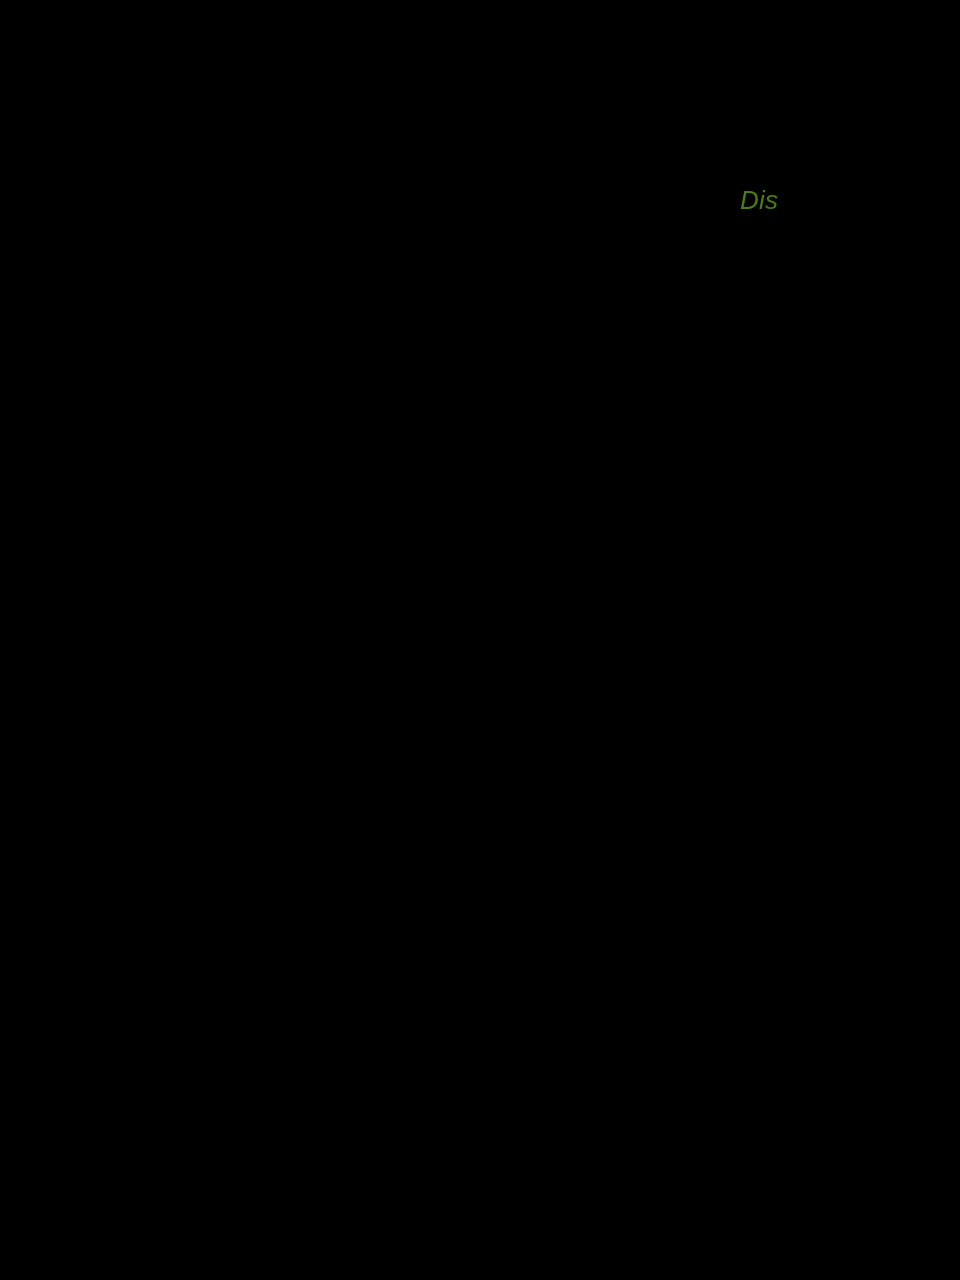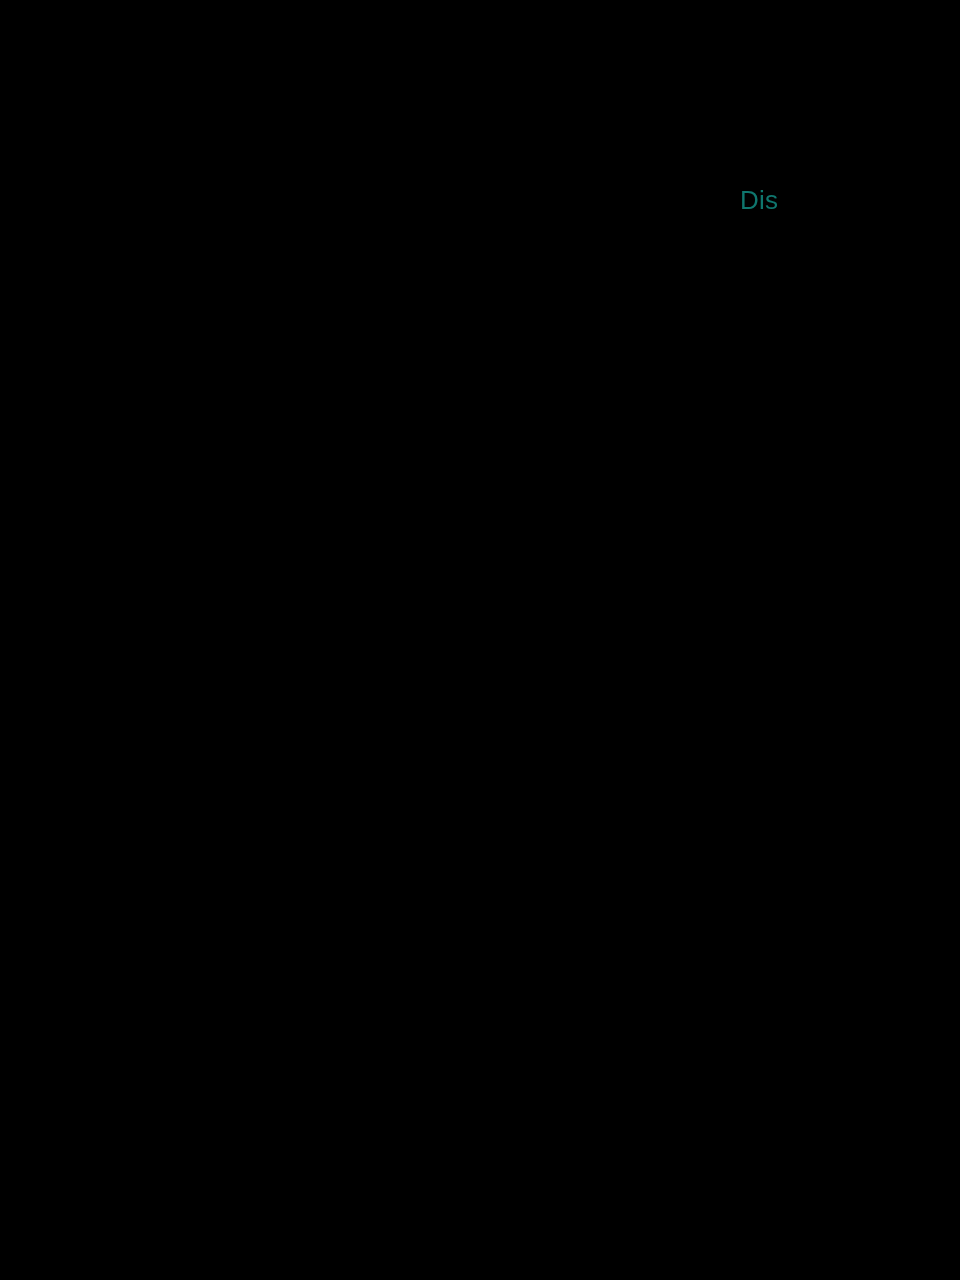--- a/index.html
+++ b/index.html
@@ -16,26 +16,27 @@
   }
   .screen {
     position: absolute;
     inset: 0;
     background: #000000;
   }
   .fragment-label {
     position: absolute;
     left: 740px;
     top: 185px;
-    color: #0f766e;
+    color: #4d7c0f;
     font-family: "Liberation Sans", sans-serif;
     font-size: 26px;
     line-height: 30px;
     letter-spacing: 0.2px;
     white-space: pre;
+    font-style: italic;
   }
 </style>
 </head>
 <body>
 
 <div class="screen">
   <div class="fragment-label">Dis</div>
 </div>
 
 </body></html>

